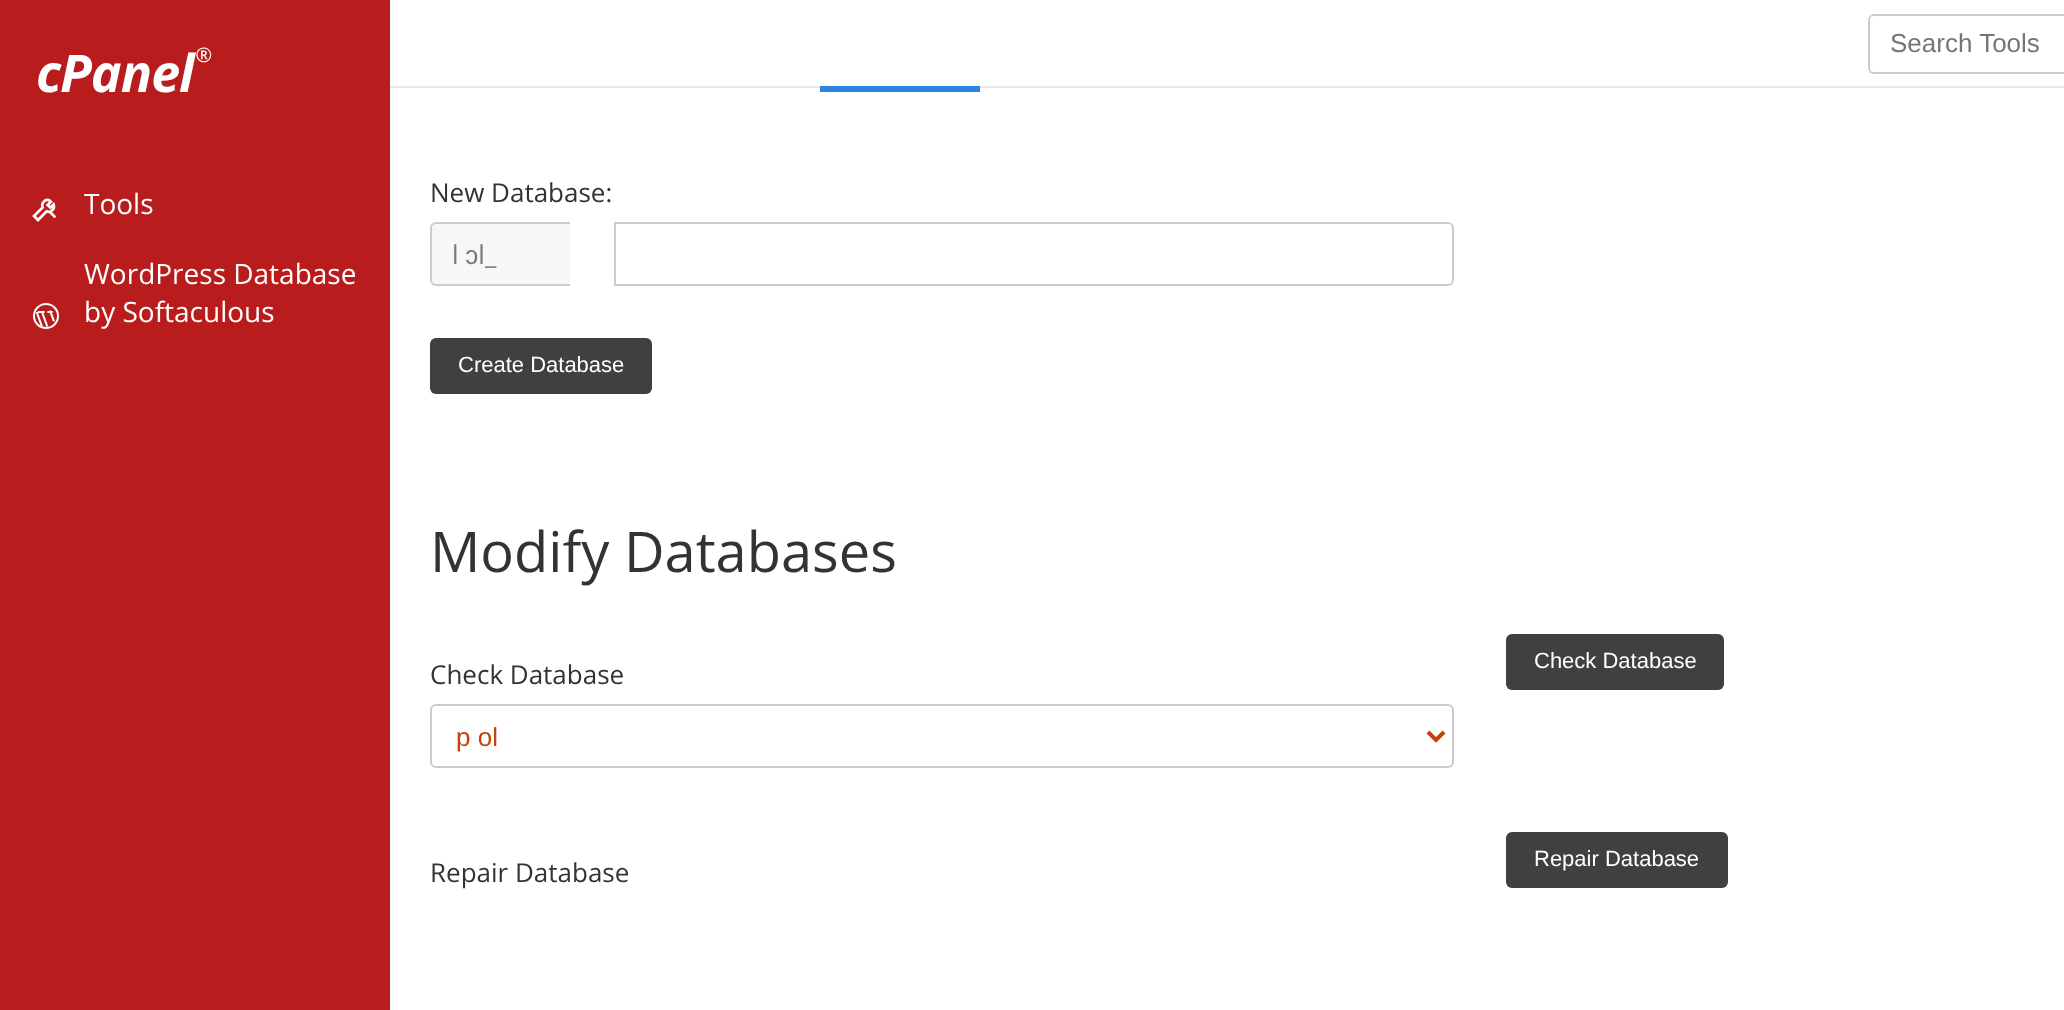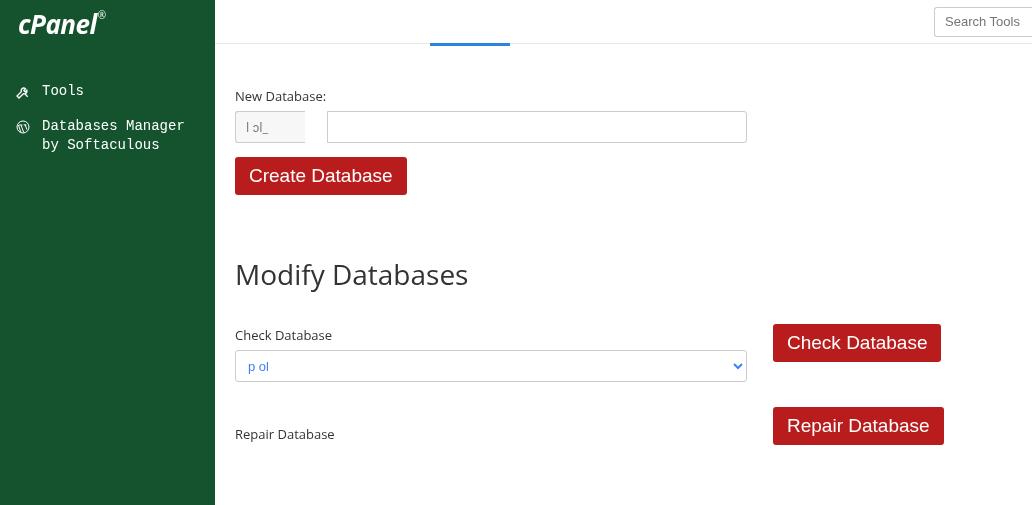--- a/index.html
+++ b/index.html
@@ -1,41 +1,41 @@
 <!DOCTYPE html>
 <html><head>
   <meta charset="utf-8">
   <style>
     * { margin: 0; padding: 0; box-sizing: border-box; }
     body { font-family: -apple-system, BlinkMacSystemFont, "Segoe UI", "Open Sans", sans-serif; background: #fff; overflow: hidden; }
     .app { display: flex; width: 1032px; height: 505px; }
-    .sidebar { width: 215px; background: #14532d; color: #fff; flex-shrink: 0; padding-top: 6px; }
+    .sidebar { width: 195px; background: #b91c1c; color: #fff; flex-shrink: 0; padding-top: 18px; }
     .logo { padding: 0 18px 24px 18px; }
     .logo-text { font-style: italic; font-weight: 700; font-size: 26px; letter-spacing: -0.5px; }
     .logo-reg { font-size: 10px; vertical-align: top; position: relative; top: 2px; left: 1px; }
     .sidebar-nav { padding-top: 8px; }
-    .sidebar-item { display: flex; align-items: flex-start; padding: 8px 14px; cursor: pointer; font-size: 14px; color: #fff; font-family: Liberation Mono, monospace; }
+    .sidebar-item { display: flex; align-items: flex-end; padding: 8px 14px; cursor: pointer; font-size: 14px; color: #fff; }
     .sidebar-icon { width: 18px; height: 18px; margin-right: 10px; flex-shrink: 0; display: inline-flex; align-items: center; justify-content: center; margin-top: 1px; }
     .sidebar-label { line-height: 1.35; }
     .main { flex: 1; background: #fff; display: flex; flex-direction: column; position: relative; overflow: hidden; }
     .topbar { height: 44px; border-bottom: 1px solid #e8e8e8; display: flex; justify-content: flex-end; align-items: center; padding-right: 0; }
     .search-box { width: 98px; height: 30px; border: 1px solid #ccc; border-radius: 3px 0 0 3px; border-right: none; padding: 0 10px; font-size: 13px; color: #555; margin-right: 0; }
     .tab-underline { position: absolute; top: 43px; left: 215px; width: 80px; height: 3px; background: #2c84df; }
     .content { padding: 20px 20px 0 20px; overflow: auto; flex: 1; }
     h2 { font-size: 28px; font-weight: 400; color: #333; margin-top: 60px; margin-bottom: 10px; }
     h2:first-child { margin-top: 42px; }
     .field-label { font-size: 13px; color: #333; margin-bottom: 6px; display: block; margin-top: 23px; }
     .input-row { display: flex; max-width: 512px; gap: 22px; }
     .prefix-box { border: 1px solid #ccc; border-right: none; border-radius: 3px 0 0 3px; background: #f7f7f7; padding: 6px 10px; font-size: 13px; color: #777; white-space: nowrap; display: flex; align-items: center; min-width: 70px; }
     .text-input { flex: 1; border: 1px solid #ccc; border-radius: 0 3px 3px 0; padding: 6px 10px; font-size: 13px; height: 32px; }
-    .btn { display: inline-block; background: #b91c1c; color: #fff; border: none; border-radius: 3px; padding: 8px 14px; font-size: 19px; cursor: pointer; }
+    .btn { display: inline-block; background: #404040; color: #fff; border: none; border-radius: 3px; padding: 8px 14px; font-size: 11px; cursor: pointer; margin-top: 12px; }
     .btn-wrap { margin-top: 14px; margin-bottom: 10px; }
-    .row-with-action { display: flex; align-items: center; gap: 26px; margin-bottom: 20px; }
+    .row-with-action { display: flex; align-items: flex-start; gap: 26px; margin-bottom: 20px; }
     .row-with-action .field-block { flex: 0 0 512px; }
-    .select { width: 100%; border: 1px solid #ccc; border-radius: 3px; padding: 6px 8px; font-size: 13px; height: 32px; background: #fff; color: #3b82f6; }
+    .select { width: 100%; border: 1px solid #ccc; border-radius: 3px; padding: 6px 8px; font-size: 13px; height: 32px; background: #fff; color: #c2410c; }
   </style>
 </head>
 <body>
 
 <div class="app">
   <aside class="sidebar">
     <div class="logo">
       <span class="logo-text">cPanel</span><span class="logo-reg">®</span>
     </div>
     <nav class="sidebar-nav">
@@ -48,21 +48,21 @@
         </span>
         <span class="sidebar-label">Tools</span>
       </div>
       <div class="sidebar-item">
         <span class="sidebar-icon">
           <svg viewBox="0 0 24 24" width="16" height="16" fill="none" stroke="#fff" stroke-width="1.5">
               <circle cx="12" cy="12" r="9"></circle>
               <path d="M5 9l4 11M9 9l4 11M15 8l3 8M6 9h5M13 9h4"></path>
             </svg>
         </span>
-        <span class="sidebar-label">Databases Manager by Softaculous</span>
+        <span class="sidebar-label">WordPress Database by Softaculous</span>
       </div>
     </nav>
   </aside>
 
   <main class="main">
     <div class="topbar">
       <input class="search-box" placeholder="Search Tools (/)" style="">
     </div>
     <div class="tab-underline"></div>
 

